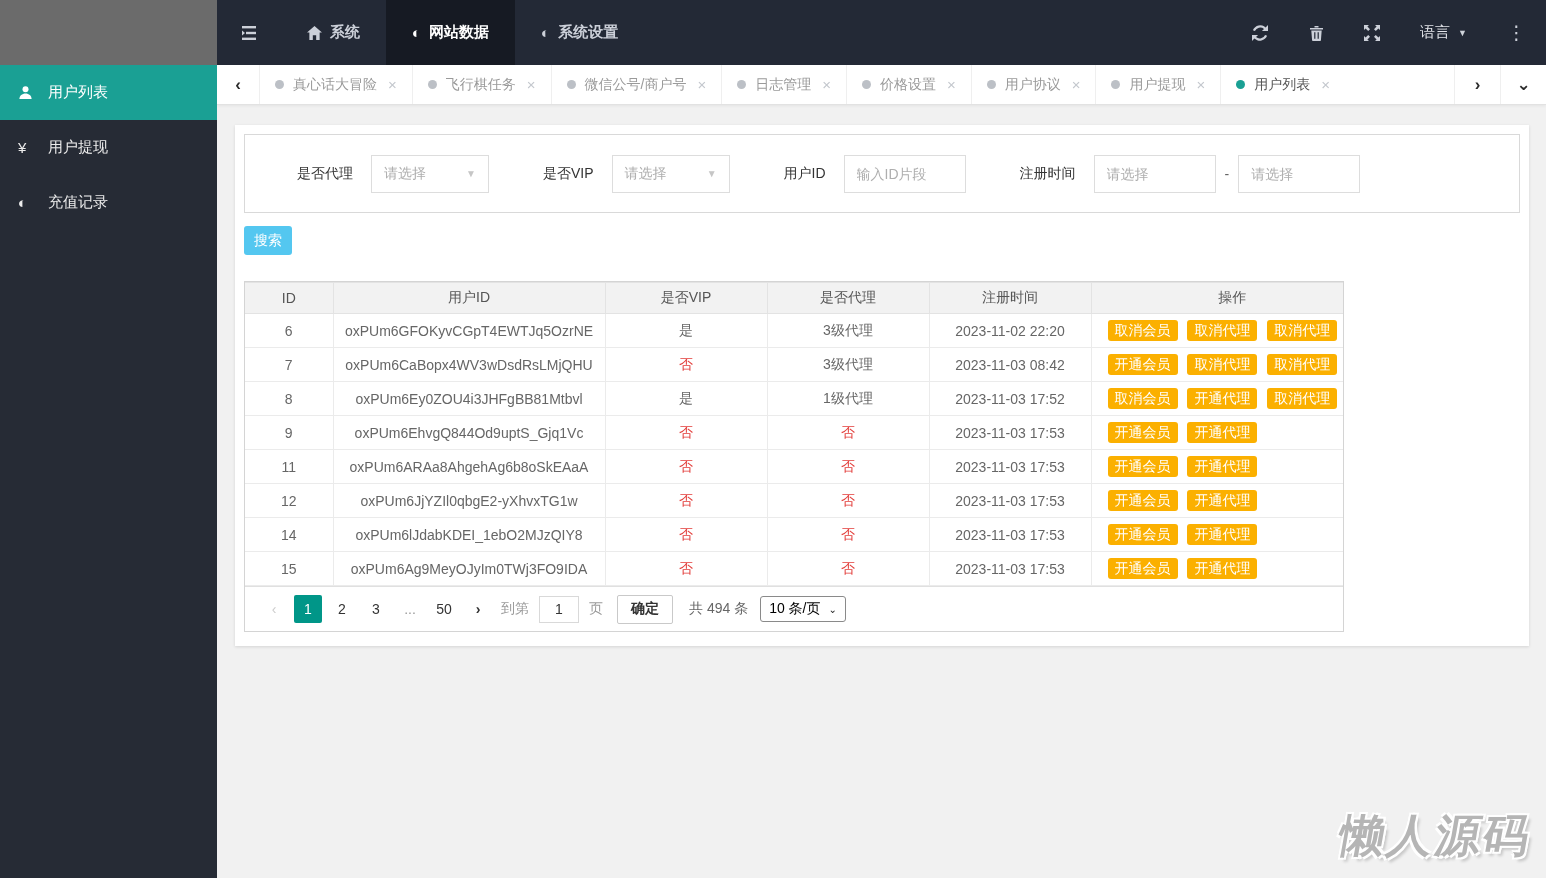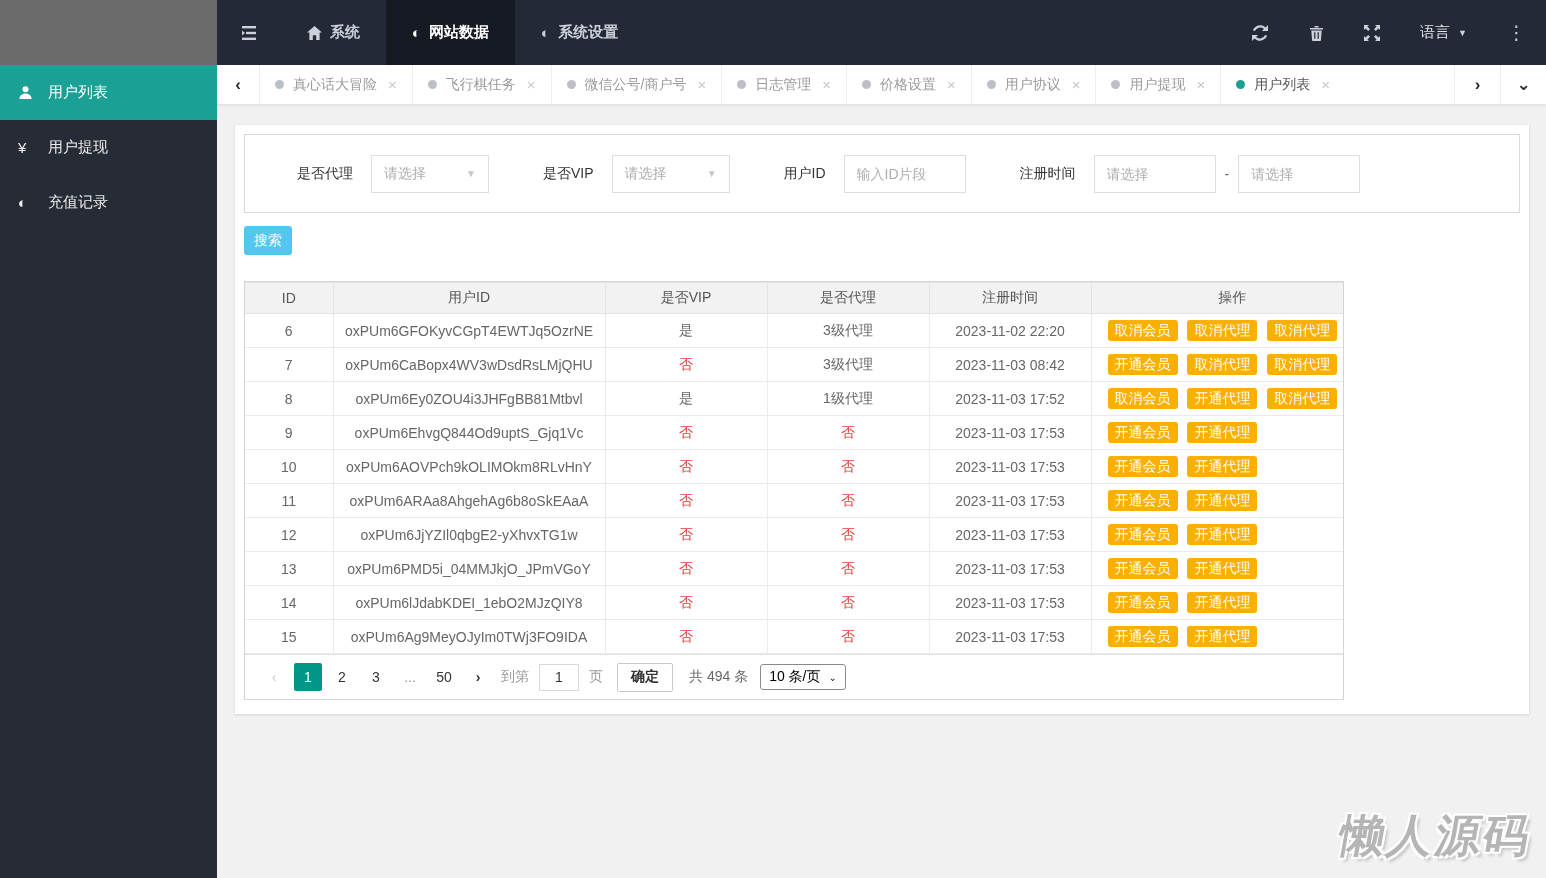--- a/index.html
+++ b/index.html
@@ -305,55 +305,33 @@
             <td>oxPUm6EhvgQ844Od9uptS_Gjq1Vc</td>
             <td class="red">否</td>
             <td class="red">否</td>
             <td>2023-11-03 17:53</td>
             <td class="op">
               <button class="act-btn">开通会员</button>
               <button class="act-btn">开通代理</button>
             </td>
           </tr>
           <tr>
-            <td>10</td>
-            <td>oxPUm6AOVPch9kOLIMOkm8RLvHnY</td>
-            <td class="red">否</td>
-            <td class="red">否</td>
-            <td>2023-11-03 17:53</td>
-            <td class="op">
-              <button class="act-btn">开通会员</button>
-              <button class="act-btn">开通代理</button>
-            </td>
-          </tr>
-          <tr>
             <td>11</td>
             <td>oxPUm6ARAa8AhgehAg6b8oSkEAaA</td>
             <td class="red">否</td>
             <td class="red">否</td>
             <td>2023-11-03 17:53</td>
             <td class="op">
               <button class="act-btn">开通会员</button>
               <button class="act-btn">开通代理</button>
             </td>
           </tr>
           <tr>
             <td>12</td>
             <td>oxPUm6JjYZIl0qbgE2-yXhvxTG1w</td>
-            <td class="red">否</td>
-            <td class="red">否</td>
-            <td>2023-11-03 17:53</td>
-            <td class="op">
-              <button class="act-btn">开通会员</button>
-              <button class="act-btn">开通代理</button>
-            </td>
-          </tr>
-          <tr>
-            <td>13</td>
-            <td>oxPUm6PMD5i_04MMJkjO_JPmVGoY</td>
             <td class="red">否</td>
             <td class="red">否</td>
             <td>2023-11-03 17:53</td>
             <td class="op">
               <button class="act-btn">开通会员</button>
               <button class="act-btn">开通代理</button>
             </td>
           </tr>
           <tr>
             <td>14</td>

